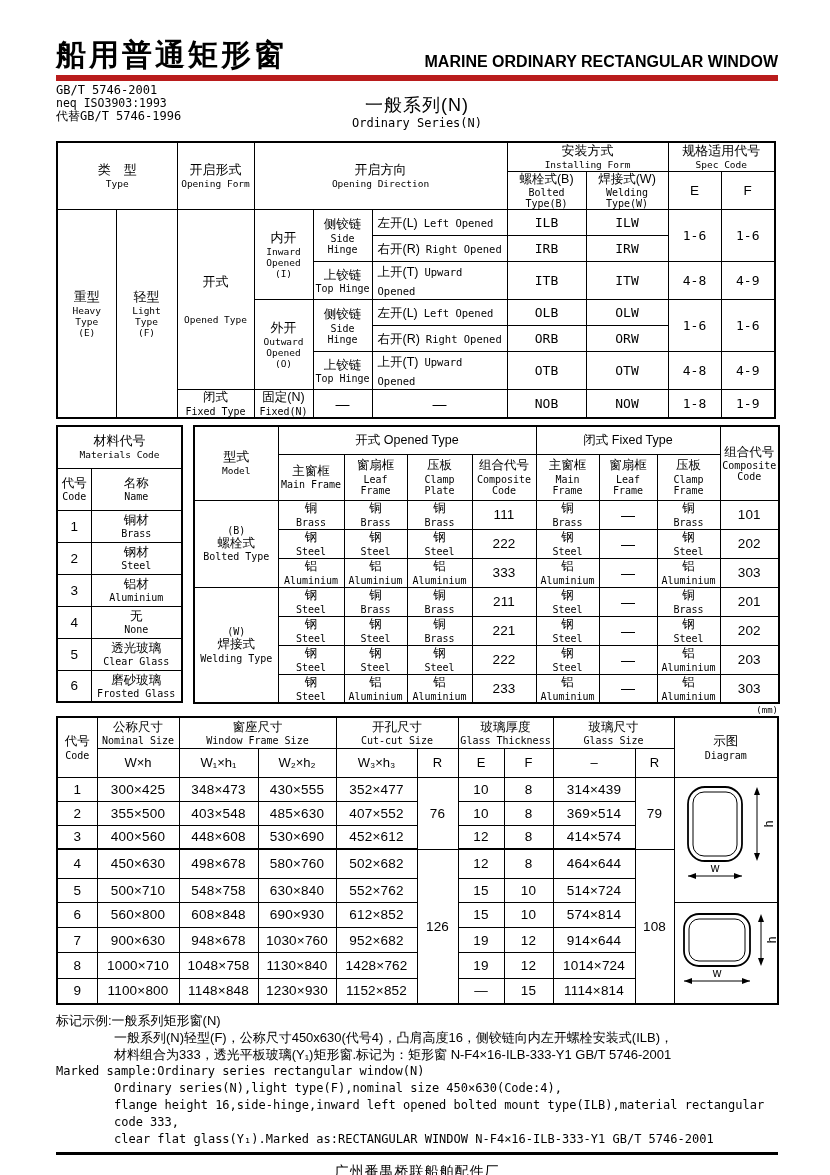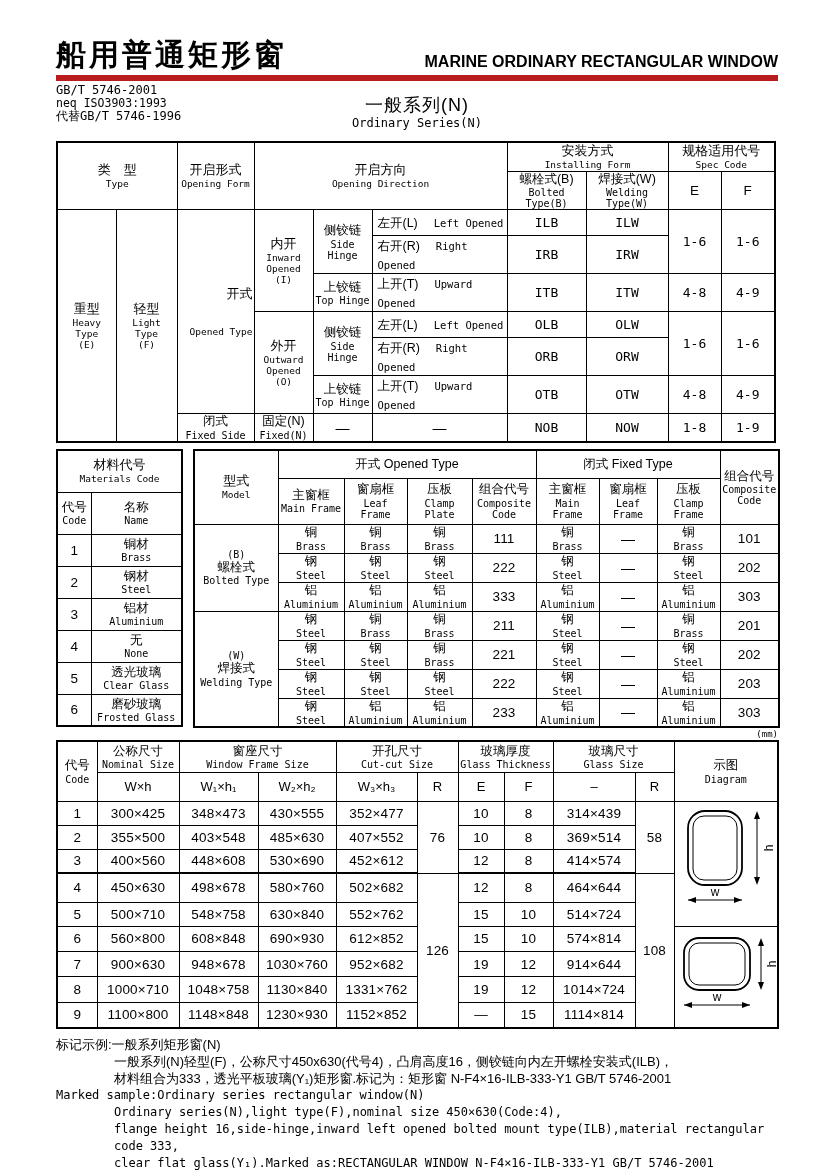--- a/index.html
+++ b/index.html
@@ -30,22 +30,22 @@
   .code{font-family:"DejaVu Sans Mono",monospace;font-size:13px;}
   .num{font-size:13.5px;letter-spacing:0.2px;}
   .dash{font-size:14px;}
 
   
   .t1{width:718px;margin-top:5px;}
   .t1 thead tr{height:29px;}
   .t1 tbody tr{height:26px;}
   .t1 .dirc{text-align:left;padding-left:5px;}
   .t1 .dirc .dzh{font-size:12.5px;}
-  .t1 .dirc .den{font-size:10.5px;font-family:"DejaVu Sans Mono",monospace;padding-left:16px;}
-  .gap-col{display:flex;flex-direction:column;align-items:flex-end;justify-content:center;gap:24px;}
+  .t1 .dirc .den{font-size:10.5px;font-family:"DejaVu Sans Mono",monospace;padding-left:6px;}
+  .gap-col{display:flex;flex-direction:column;align-items:center;justify-content:center;gap:24px;}
 
   
   .t2wrap{display:flex;gap:10px;margin-top:6px;align-items:flex-start;}
   .t2l{width:125px;}
   .t2l tr.mh{height:42px;}
   .t2l tr.mr{height:32px;}
   .t2r{width:585px;}
   .t2r tr.h1{height:28px;}
   .t2r tr.h2{height:46px;}
   .t2r tbody tr{height:29px;}
@@ -221,21 +221,21 @@
             </td>
         <td class="dirc"><span class="dzh">上开(T)</span><span class="den">Upward Opened</span></td>
         <td class="code">OTB</td>
         <td class="code">OTW</td>
         <td class="code">4-8</td>
         <td class="code">4-9</td>
       </tr>
       <tr>
         <td>
               <span class="zh-s">闭式</span>
-              <span class="en-s">Fixed Side</span>
+              <span class="en-s">Fixed Type</span>
             </td>
         <td>
               <span class="zh-s">固定(N)</span>
               <span class="en-s">Fixed(N)</span>
             </td>
         <td class="dash">—</td>
         <td class="dash">—</td>
         <td class="code">NOB</td>
         <td class="code">NOW</td>
         <td class="code">1-8</td>
@@ -628,21 +628,21 @@
       <tr>
         <td class="num">1</td>
         <td class="num">300×425</td>
         <td class="num">348×473</td>
         <td class="num">430×555</td>
         <td class="num">352×477</td>
         <td rowspan="3" class="num">76</td>
         <td class="num">10</td>
         <td class="num">8</td>
         <td class="num">314×439</td>
-        <td rowspan="3" class="num">58</td>
+        <td rowspan="3" class="num">79</td>
         <td rowspan="5" class="diagcell">
           <svg width="102" height="120" viewBox="0 0 102 120">
             <g fill="none" stroke="#000">
               <rect x="13" y="9" width="54" height="74" rx="17" stroke-width="1.8"></rect>
               <rect x="18" y="14" width="44" height="64" rx="11" stroke-width="1"></rect>
               <line x1="82" y1="12" x2="82" y2="80" stroke-width="1"></line>
               <line x1="13" y1="98" x2="67" y2="98" stroke-width="1"></line>
             </g>
             <g fill="#000" stroke="none">
               <polygon points="79,17 85,17 82,9"></polygon>
@@ -733,21 +733,21 @@
         <td class="num">952×682</td>
         <td class="num">19</td>
         <td class="num">12</td>
         <td class="num">914×644</td>
       </tr>
       <tr>
         <td class="num">8</td>
         <td class="num">1000×710</td>
         <td class="num">1048×758</td>
         <td class="num">1130×840</td>
-        <td class="num">1331×762</td>
+        <td class="num">1428×762</td>
         <td class="num">19</td>
         <td class="num">12</td>
         <td class="num">1014×724</td>
       </tr>
       <tr>
         <td class="num">9</td>
         <td class="num">1100×800</td>
         <td class="num">1148×848</td>
         <td class="num">1230×930</td>
         <td class="num">1152×852</td>

